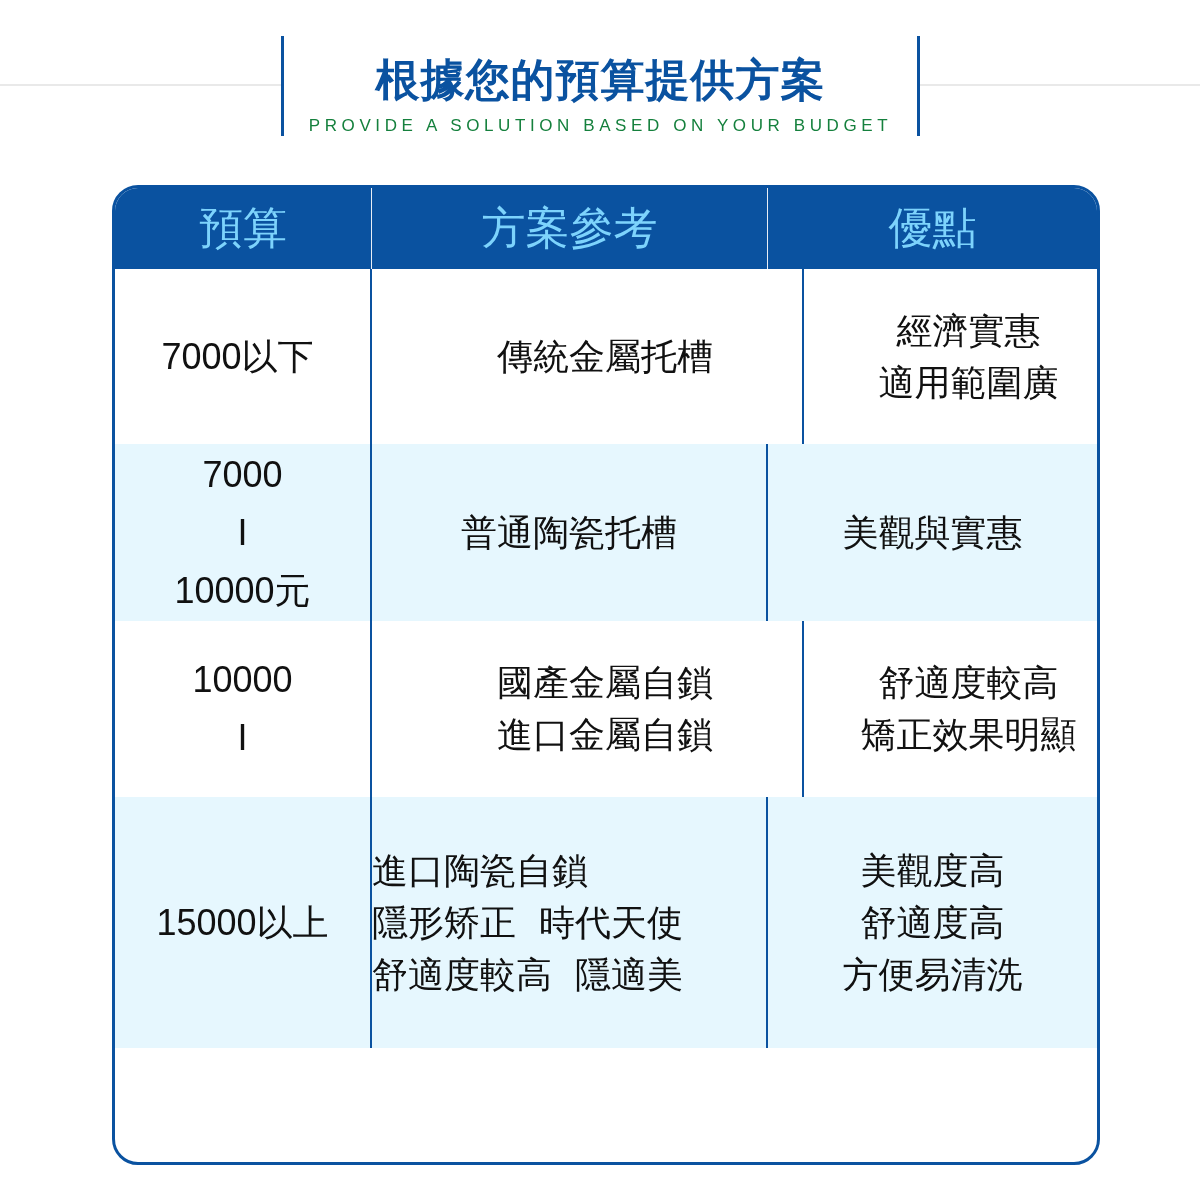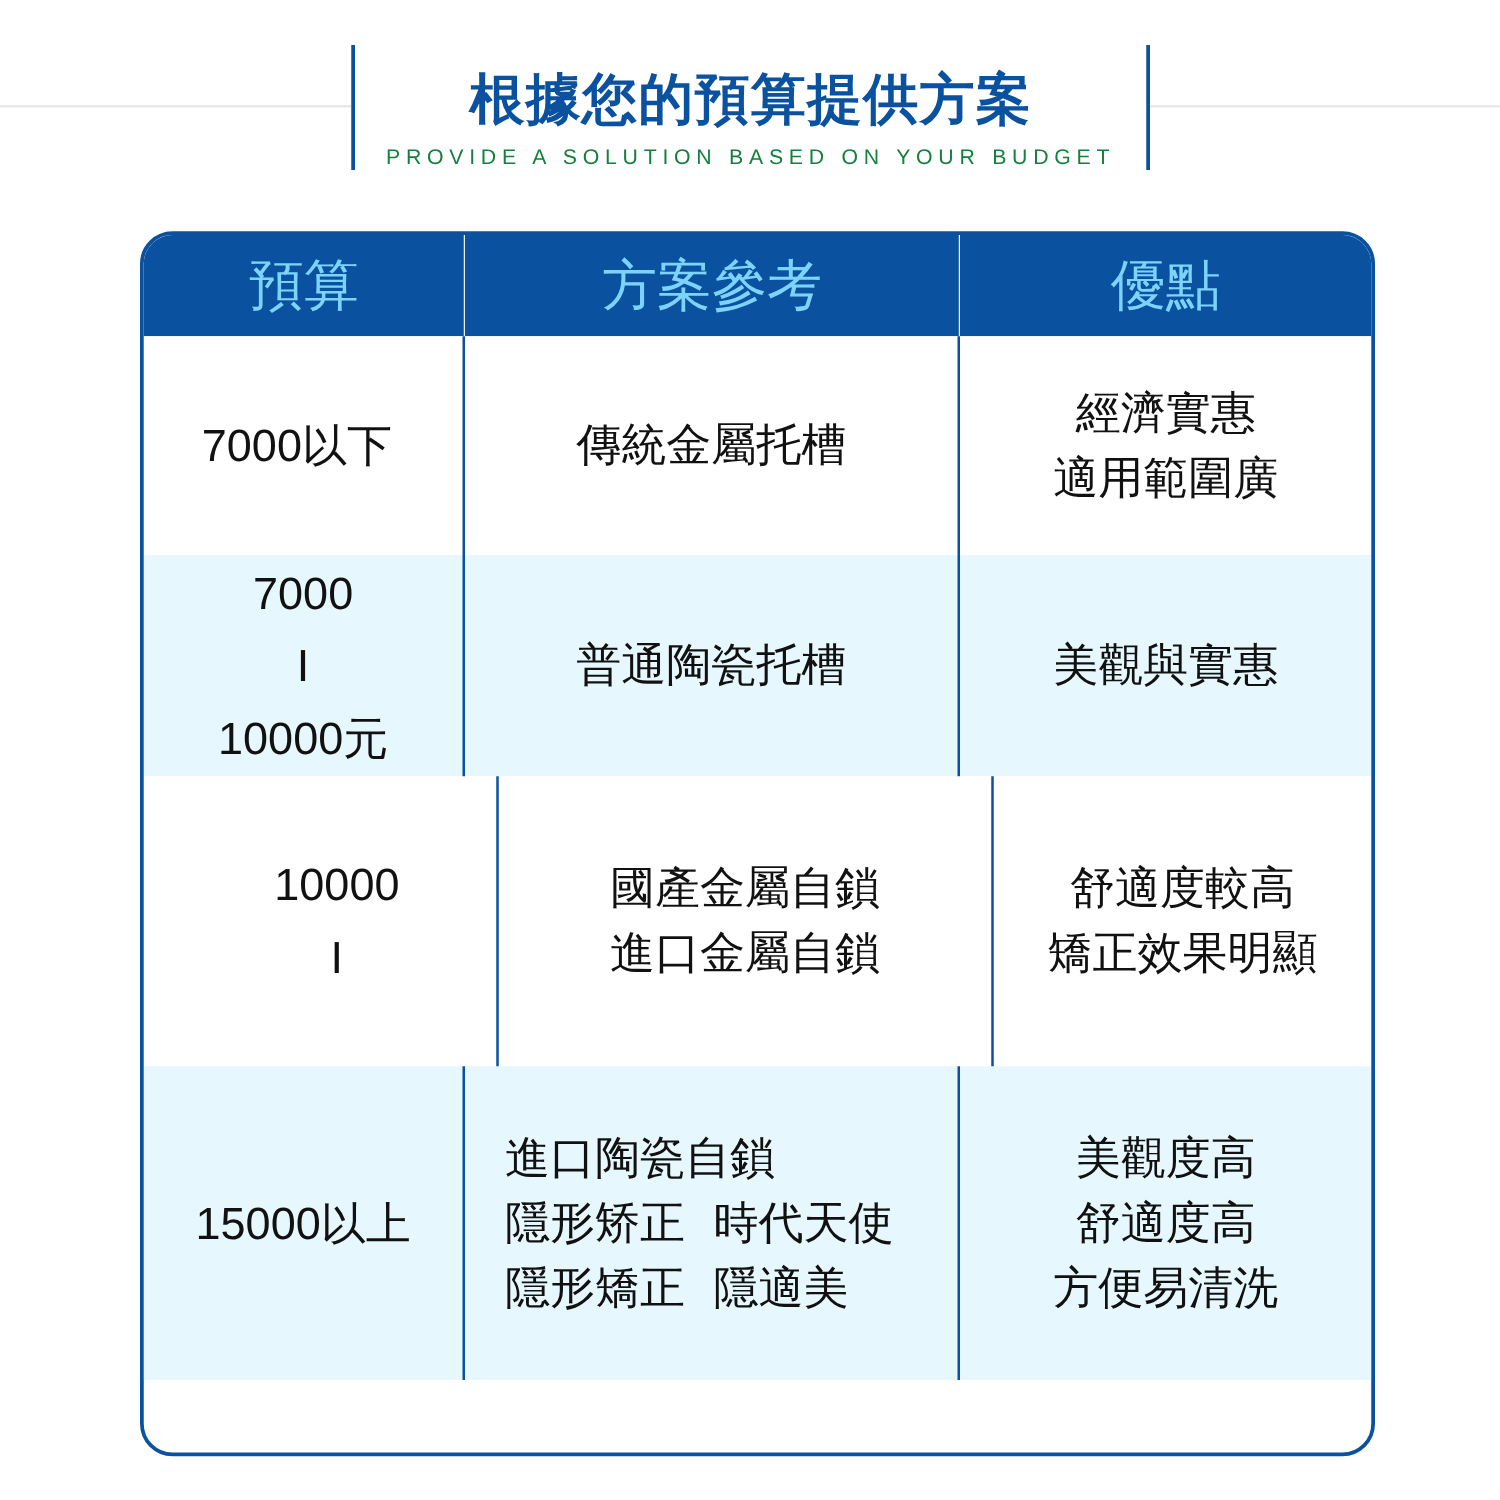--- a/index.html
+++ b/index.html
@@ -37,30 +37,30 @@
     .th {
       display: flex; align-items: center; justify-content: center;
       font-size: 44px; color: #7dd3fc;
     }
     .c1 { width: 257px; }
     .c2 { width: 396px; }
     .c3 { flex: 1; }
     .th.c1, .th.c2 { border-right: 1px solid #e8eef6; }
 
     .row { display: flex; }
-    .row.white { background: #ffffff; }
+    .row.white { background: #ffffff; gap: 36px; }
     .row.light { background: #e6f7fe; }
     .td {
       display: flex; flex-direction: column; align-items: center; justify-content: center;
       font-size: 36px; line-height: 52px; color: #111; text-align: center;
     }
     .td.c1, .td.c2 { border-right: 2px solid #0a52a0; }
     .budget-line { font-family: "Liberation Sans", sans-serif; line-height: 58px; }
     .budget-single { font-family: "Liberation Sans", sans-serif; }
-    .td.left-align { align-items: flex-start; padding-left: 32px; }
+    .td.left-align { align-items: flex-start; }
     .line { white-space: pre; display: block; }
   </style>
 </head>
 <body>
 
 <div class="hr-line hr-left"></div>
 <div class="hr-line hr-right"></div>
 
 <div class="title-box">
   <div class="title-main">根據您的預算提供方案</div>
@@ -94,21 +94,21 @@
       <span class="line budget-line">10000元</span>
     </div>
     <div class="td c2">
       <span class="line">普通陶瓷托槽</span>
     </div>
     <div class="td c3">
       <span class="line">美觀與實惠</span>
     </div>
   </div>
 
-  <div class="row white" style="height:232px;padding-left:27px;">
+  <div class="row white" style="height:176px;">
     <div class="td c1">
       <span class="line budget-line">10000</span>
       <span class="line budget-line">I</span>
     </div>
     <div class="td c2">
       <span class="line">國產金屬自鎖</span>
       <span class="line">進口金屬自鎖</span>
     </div>
     <div class="td c3">
       <span class="line">舒適度較高</span>
@@ -116,21 +116,21 @@
     </div>
   </div>
 
   <div class="row light" style="height:251px;">
     <div class="td c1 budget-single">
       <span class="line">15000以上</span>
     </div>
     <div class="td c2 left-align">
       <span class="line">進口陶瓷自鎖</span>
       <span class="line">隱形矫正  時代天使</span>
-      <span class="line">隱形矯正  隱適美</span>
+      <span class="line">舒適度較高  隱適美</span>
     </div>
     <div class="td c3">
       <span class="line">美觀度高</span>
       <span class="line">舒適度高</span>
       <span class="line">方便易清洗</span>
     </div>
   </div>
 </div>
 
 </body></html>

